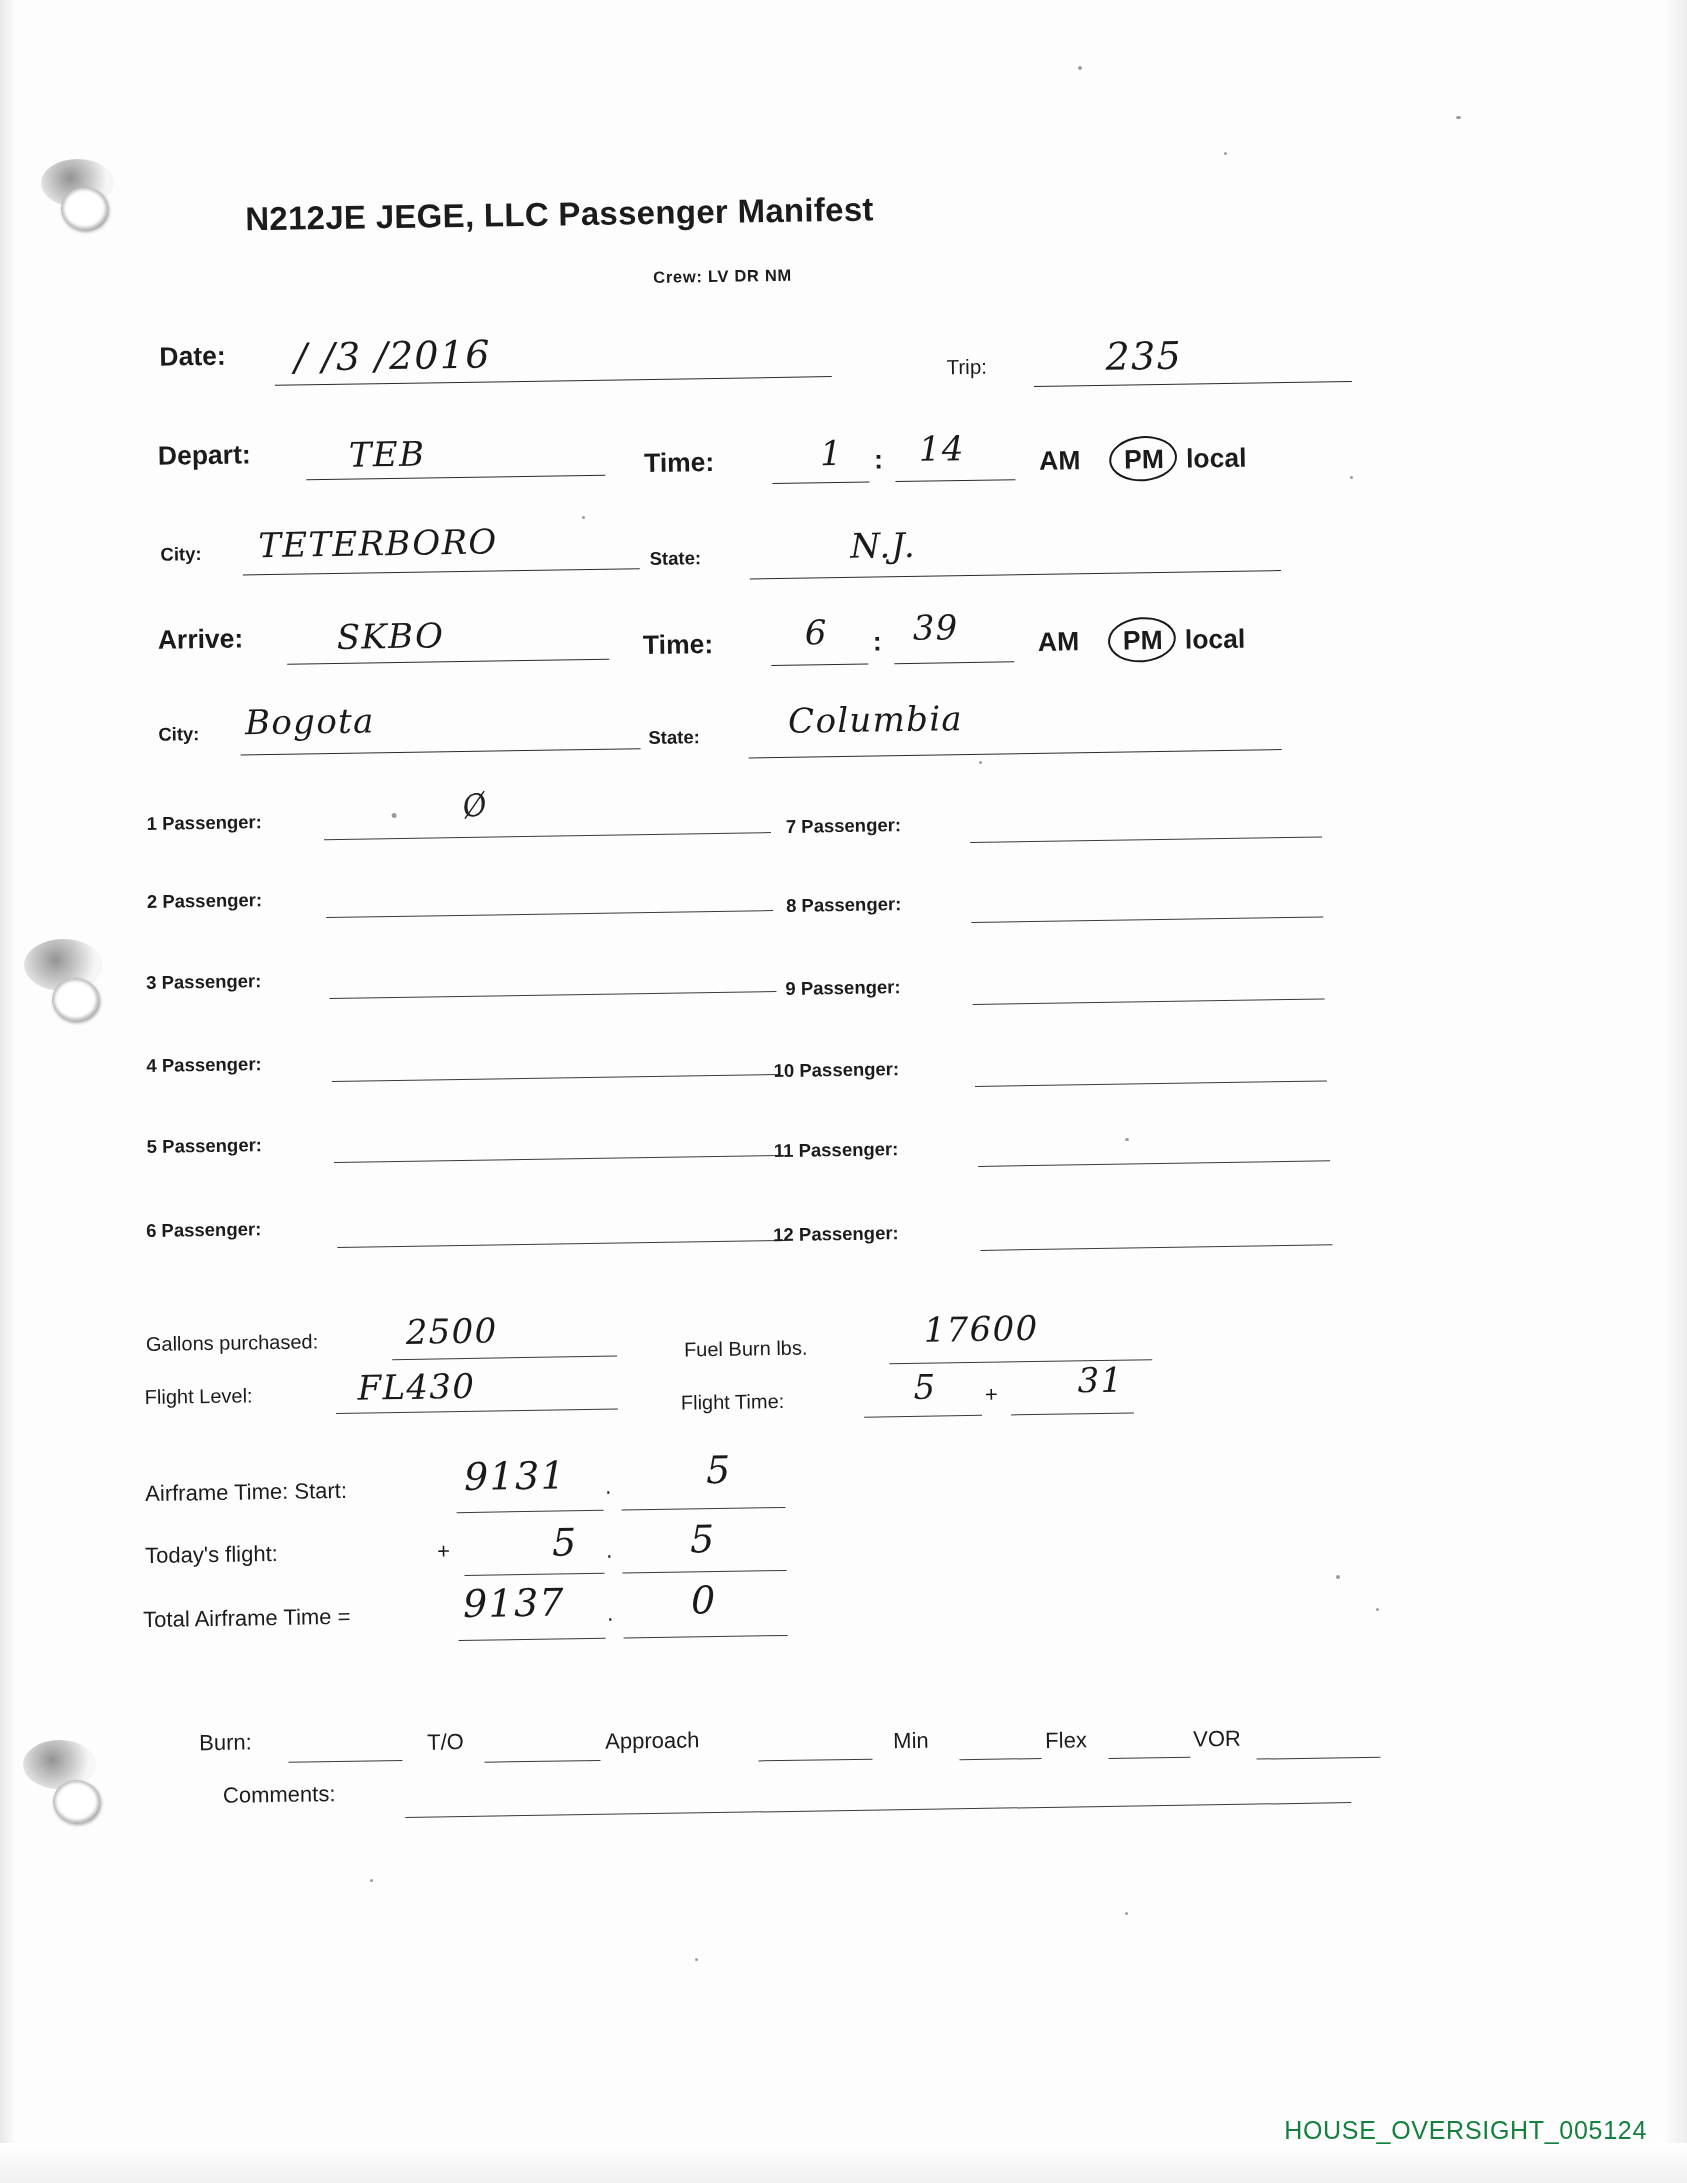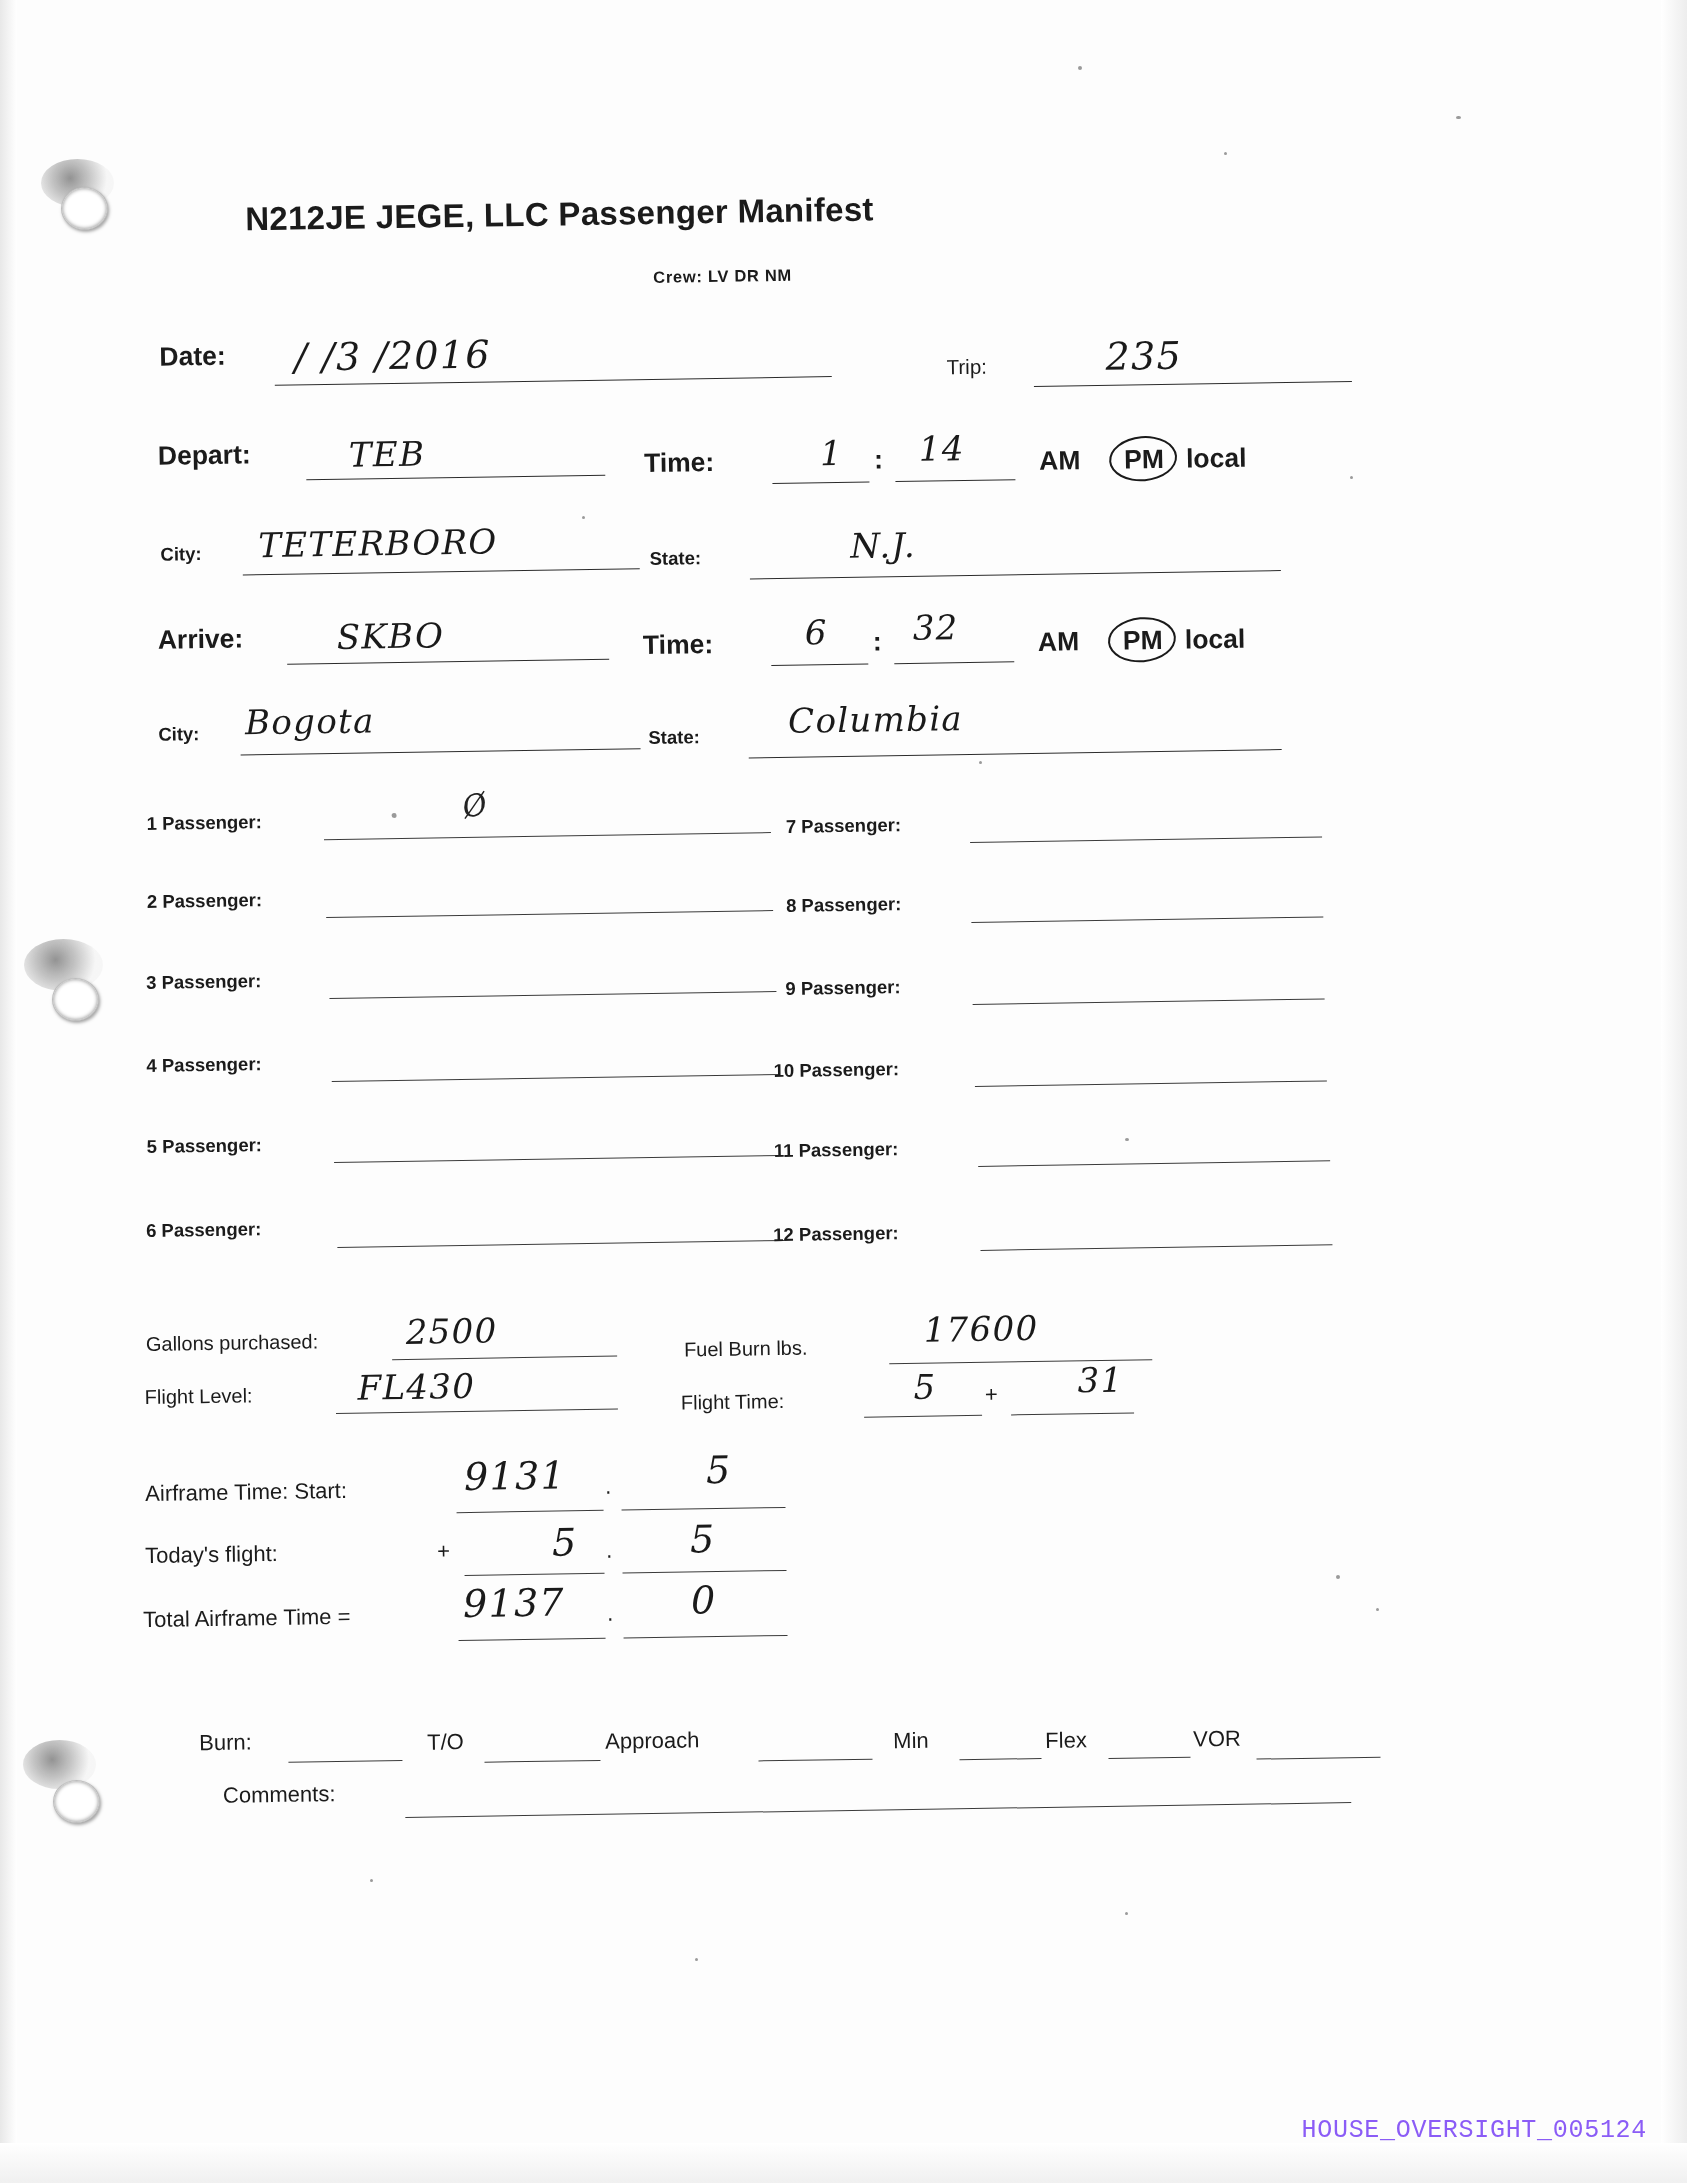--- a/index.html
+++ b/index.html
@@ -151,24 +151,24 @@
     position: absolute;
     background: #9a9a9a;
     border-radius: 50%;
   }
 
   
   .footer-stamp {
     position: absolute;
     right: 40px;
     bottom: 38px;
-    font-family: Liberation Mono, monospace;
+    font-family: Liberation Sans, sans-serif;
     font-size: 25px;
     letter-spacing: 0.7px;
-    color: #8b5cf6;
+    color: #15803d;
   }
 </style>
 </head>
 <body>
 
 <div class="page">
   <div class="scan-edge-left"></div>
   <div class="scan-edge-right"></div>
   <div class="scan-edge-bottom"></div>
 
@@ -233,21 +233,21 @@
 
     <div class="printed lbl-lg" style="left:165px; top:614px;">Arrive:</div>
     <div class="rule" style="left:294px; top:655px; width:322px;"></div>
     <div class="hand hand-lg" style="left:344px; top:609px;">SKBO</div>
 
     <div class="printed lbl-lg" style="left:650px; top:627px;">Time:</div>
     <div class="rule" style="left:778px; top:664px; width:97px;"></div>
     <div class="rule" style="left:901px; top:664px; width:120px;"></div>
     <div class="printed lbl-lg" style="left:880px; top:627px;">:</div>
     <div class="hand hand-lg" style="left:812px; top:612px;">6</div>
-    <div class="hand hand-lg" style="left:920px; top:609px;">32</div>
+    <div class="hand hand-lg" style="left:920px; top:609px;">39</div>
 
     <div class="printed lbl-lg" style="left:1045px; top:630px;">AM</div>
     <div class="printed lbl-lg" style="left:1130px; top:630px;">PM</div>
     <div class="circle-pm" style="left:1115px; top:622px;"></div>
     <div class="printed lbl-lg" style="left:1192px; top:630px;">local</div>
 
     <div class="printed lbl-sm" style="left:164px; top:713px;">City:</div>
     <div class="rule" style="left:246px; top:745px; width:400px;"></div>
     <div class="hand hand-lg" style="left:251px; top:693px;">Bogota</div>
 

